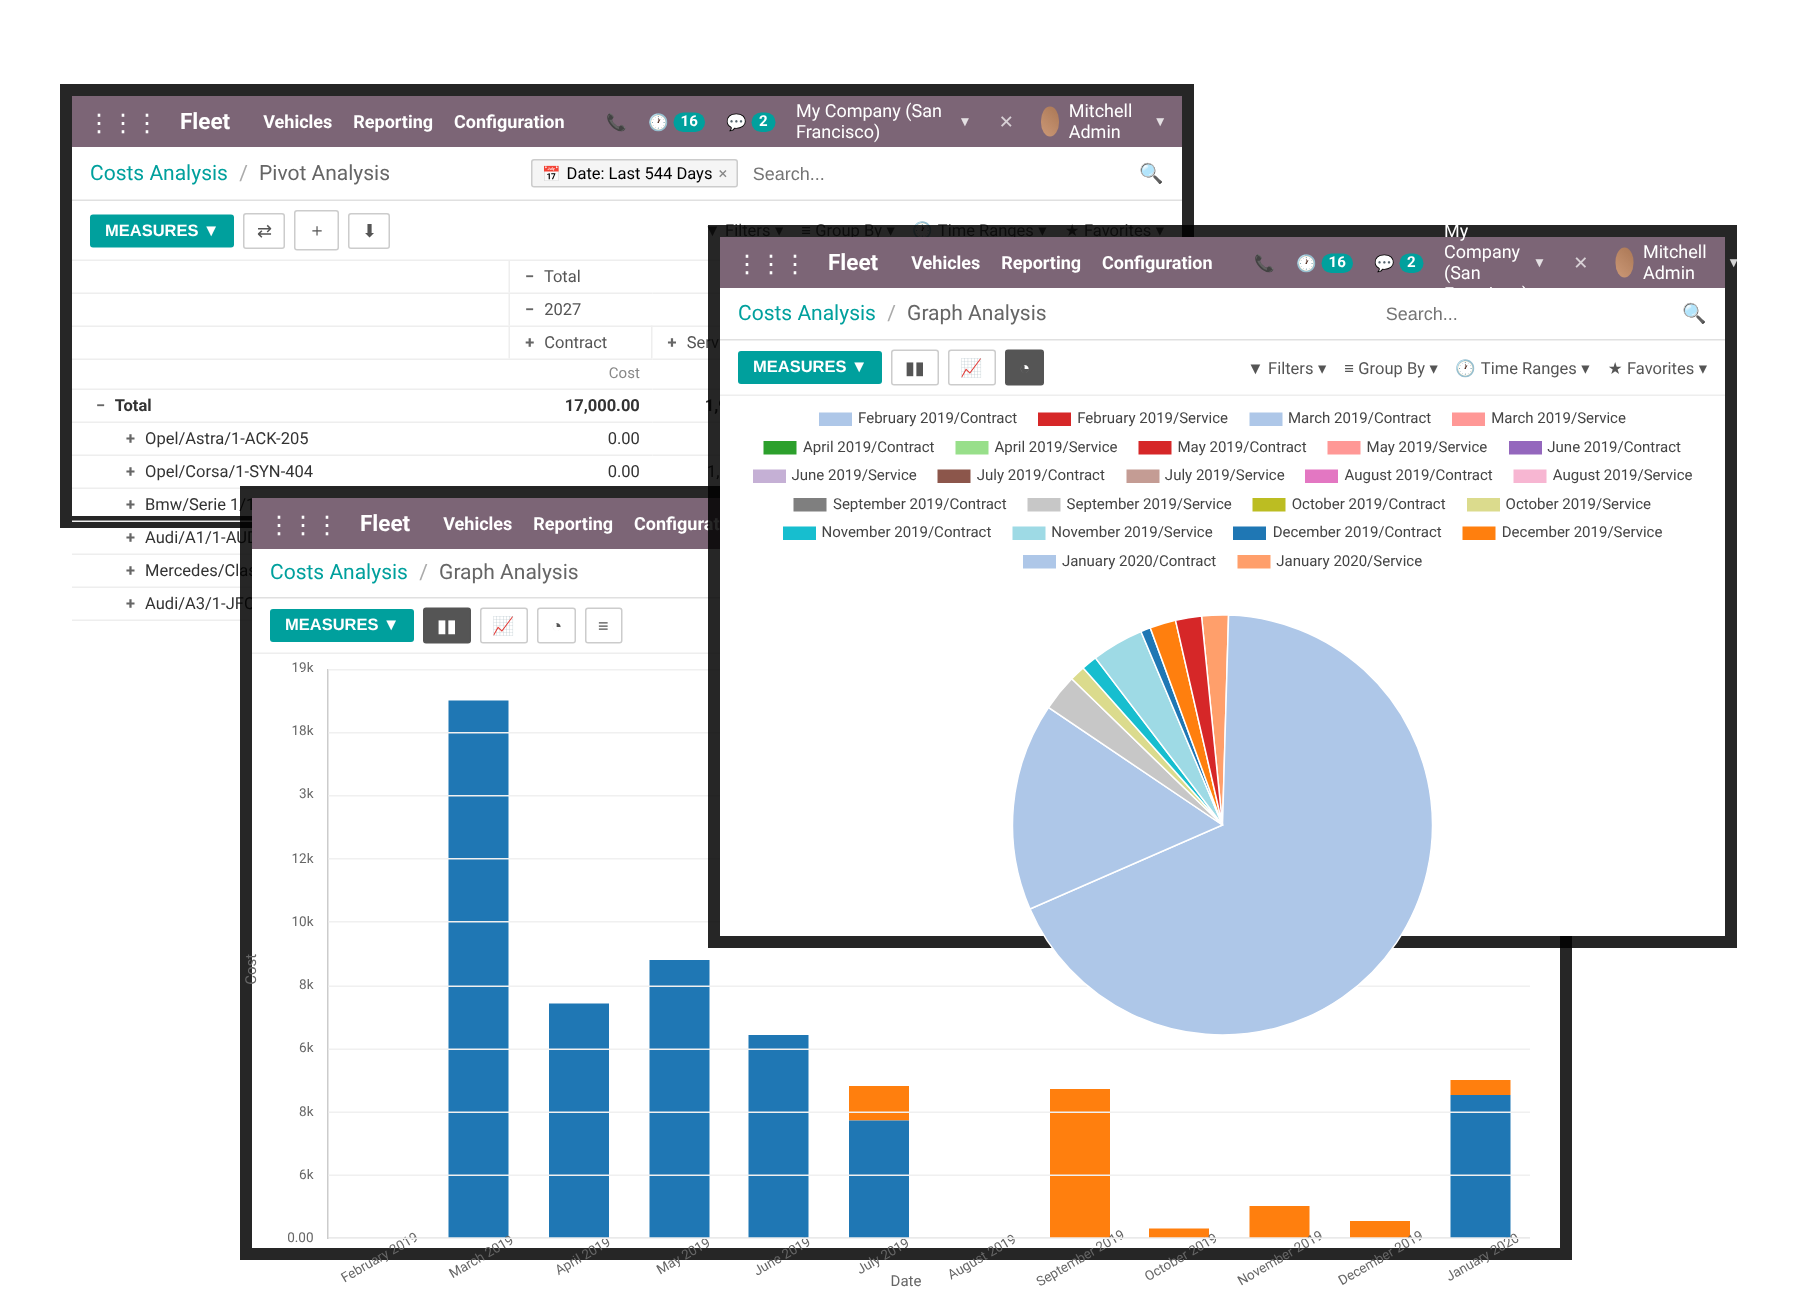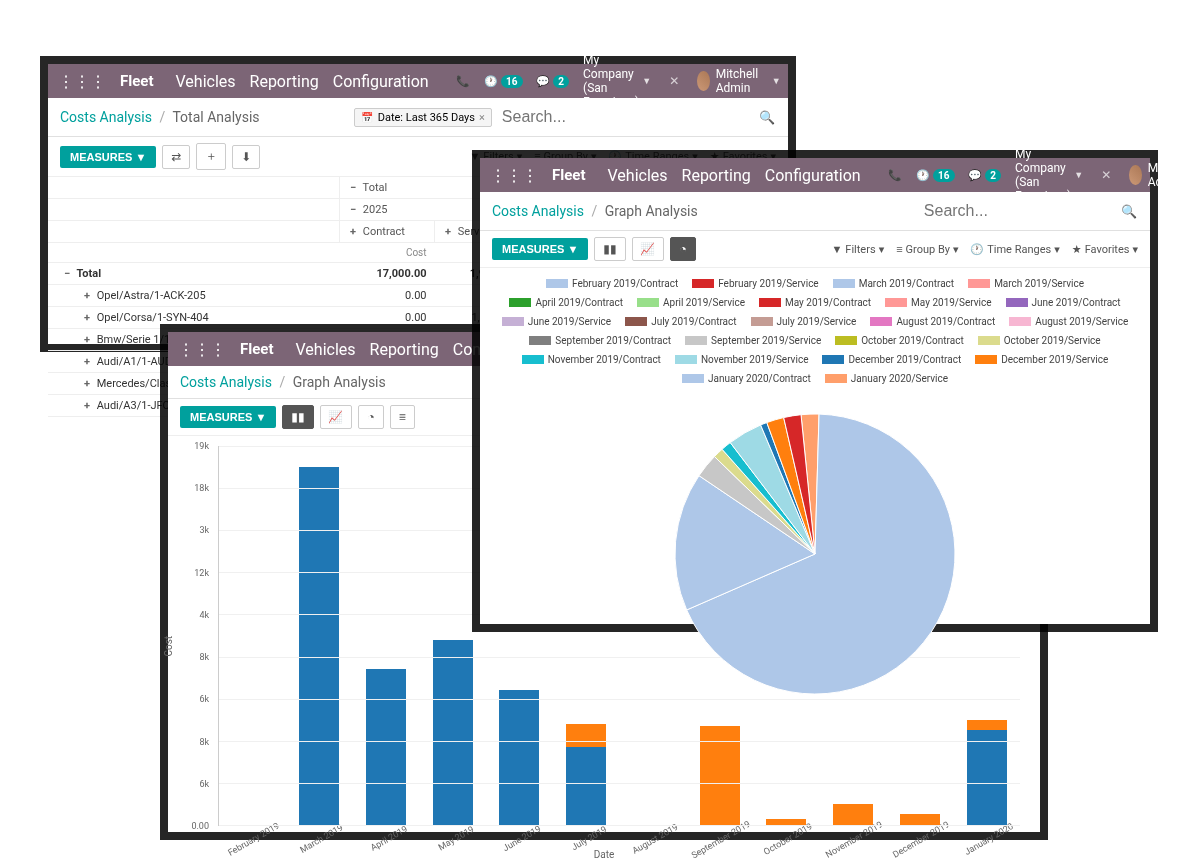--- a/index.html
+++ b/index.html
@@ -3,40 +3,40 @@
 <meta charset="utf-8">
 <style>
 * { box-sizing: border-box; margin: 0; padding: 0; }
 body { font-family: -apple-system, BlinkMacSystemFont, "Segoe UI", Roboto, sans-serif; background: #fff; width: 1200px; height: 863px; position: relative; overflow: hidden; }
 
 .window { position: absolute; background: #fff; box-shadow: 0 0 0 8px rgba(0,0,0,0.85); }
 
 .navbar { background: #7C6576; color: #fff; height: 34px; display: flex; align-items: center; padding: 0 10px; font-size: 12px; gap: 14px; }
 .navbar .apps { font-size: 16px; cursor: pointer; }
 .navbar .brand { font-weight: 700; font-size: 15px; margin-right: 8px; }
-.navbar .nav-link { cursor: pointer; font-size: 16px; }
+.navbar .nav-link { cursor: pointer; font-size: 12px; font-weight: bold; }
 .navbar .spacer { flex: 1; }
 .navbar .icon-btn { cursor: pointer; display: inline-flex; align-items: center; gap: 3px; font-size: 11px; }
 .navbar .badge { background: #00A09D; padding: 1px 5px; border-radius: 8px; font-size: 10px; font-weight: 700; }
 .navbar .badge.chat { background: #00A09D; }
 .navbar .company { font-size: 12px; display: flex; align-items: center; gap: 3px; }
 .navbar .close-x { cursor: pointer; padding: 0 4px; opacity: 0.7; }
 .navbar .avatar { width: 20px; height: 20px; border-radius: 50%; background: linear-gradient(45deg, #c97, #a75); display: inline-block; }
 .navbar .user { display: flex; align-items: center; gap: 6px; font-size: 12px; }
 .navbar .caret { font-size: 9px; opacity: 0.8; }
 
 .breadcrumb-row { display: flex; align-items: center; padding: 8px 12px; border-bottom: 1px solid #e0e0e0; gap: 6px; }
 .breadcrumb { font-size: 14px; color: #666; }
 .breadcrumb .main { color: #00A09D; }
 .breadcrumb .sep { margin: 0 4px; color: #aaa; }
 .search-box { margin-left: auto; display: flex; align-items: center; gap: 4px; }
 .search-chip { border: 1px solid #ccc; padding: 2px 6px; font-size: 11px; border-radius: 2px; display: flex; align-items: center; gap: 4px; background: #f5f5f5; }
 .search-chip .chip-icon { color: #7C6576; font-size: 10px; }
 .search-chip .chip-x { cursor: pointer; color: #888; }
-.search-input { border: none; outline: none; font-size: 16px; padding: 2px 6px; width: 260px; }
+.search-input { border: none; outline: none; font-size: 12px; padding: 2px 6px; width: 260px; }
 .search-icon { color: #888; font-size: 13px; }
 
 .toolbar-row { display: flex; align-items: center; padding: 6px 12px; gap: 6px; border-bottom: 1px solid #eee; }
 .btn-measures { background: #00A09D; color: #fff; border: none; padding: 5px 10px; font-size: 11px; font-weight: 700; cursor: pointer; border-radius: 2px; }
 .btn-icon { background: #fff; border: 1px solid #ccc; padding: 4px 8px; font-size: 12px; cursor: pointer; border-radius: 2px; color: #555; }
 .btn-icon.active { background: #555; color: #fff; border-color: #555; }
 .filter-btns { margin-left: auto; display: flex; gap: 12px; font-size: 11px; color: #555; }
 .filter-btn { display: flex; align-items: center; gap: 3px; cursor: pointer; }
 
 
@@ -99,26 +99,26 @@
     <span class="user">
         <span class="avatar"></span>
         <span>Mitchell Admin</span>
         <span class="caret">▼</span>
       </span>
   </div>
   <div class="breadcrumb-row">
     <span class="breadcrumb">
       <span class="main">Costs Analysis</span>
       <span class="sep">/</span>
-      <span>Total Analysis</span>
+      <span>Pivot Analysis</span>
     </span>
     <span class="search-box">
       <span class="search-chip">
         <span class="chip-icon">📅</span>
-        <span>Date: Last 365 Days</span>
+        <span>Date: Last 544 Days</span>
         <span class="chip-x">×</span>
       </span>
       <input class="search-input" placeholder="Search..." style="">
       <span class="search-icon">🔍</span>
     </span>
   </div>
   <div class="toolbar-row">
     <button class="btn-measures"><span>MEASURES</span> <span class="caret">▼</span></button>
     <button class="btn-icon">⇄</button>
     <button class="btn-icon">＋</button>
@@ -132,21 +132,21 @@
   </div>
   <div class="pivot">
     <table>
       <tbody>
           <tr>
         <th class="row-label"></th>
         <th class="col-group" colspan="5"><span class="expand-btn">−</span> <span>Total</span></th>
       </tr>
       <tr>
         <th></th>
-        <th class="col-group" colspan="2"><span class="expand-btn">−</span> <span>2025</span></th>
+        <th class="col-group" colspan="2"><span class="expand-btn">−</span> <span>2027</span></th>
         <th class="col-group" colspan="2"><span class="expand-btn">−</span> <span>2020</span></th>
         <th></th>
       </tr>
       <tr>
         <th></th>
         <th class="col-group"><span class="expand-btn">+</span> <span>Contract</span></th>
         <th class="col-group"><span class="expand-btn">+</span> <span>Service</span></th>
         <th class="col-group"><span class="expand-btn">+</span> <span>Contract</span></th>
         <th class="col-group"><span class="expand-btn">+</span> <span>Service</span></th>
         <th></th>
@@ -249,21 +249,21 @@
     <span><span class="sw" style="background:#1f77b4"></span><span>Contract</span></span>
   </div>
   <div class="bar-chart-area">
     <div class="y-label">Cost</div>
     <div class="y-axis" id="y-axis">
         <div class="y-tick" style="top: 100%;">0.00</div>
         <div class="y-tick" style="top: 88.8889%;">6k</div>
         <div class="y-tick" style="top: 77.7778%;">8k</div>
         <div class="y-tick" style="top: 66.6667%;">6k</div>
         <div class="y-tick" style="top: 55.5556%; text-align: right;">8k</div>
-        <div class="y-tick" style="top: 44.4444%;">4k</div>
+        <div class="y-tick" style="top: 44.4444%;">10k</div>
         <div class="y-tick" style="top: 33.3333%;">12k</div>
         <div class="y-tick" style="top: 22.2222%;">3k</div>
         <div class="y-tick" style="top: 11.1111%;">18k</div>
         <div class="y-tick" style="top: 0%;">19k</div>
       </div>
     <div class="plot" id="bar-plot">
       <div class="bars" id="bars">
           <div class="bar-slot">
             <div class="bar-stack" style="height: 100%;"></div>
             <div class="x-tick">February 2019</div>

